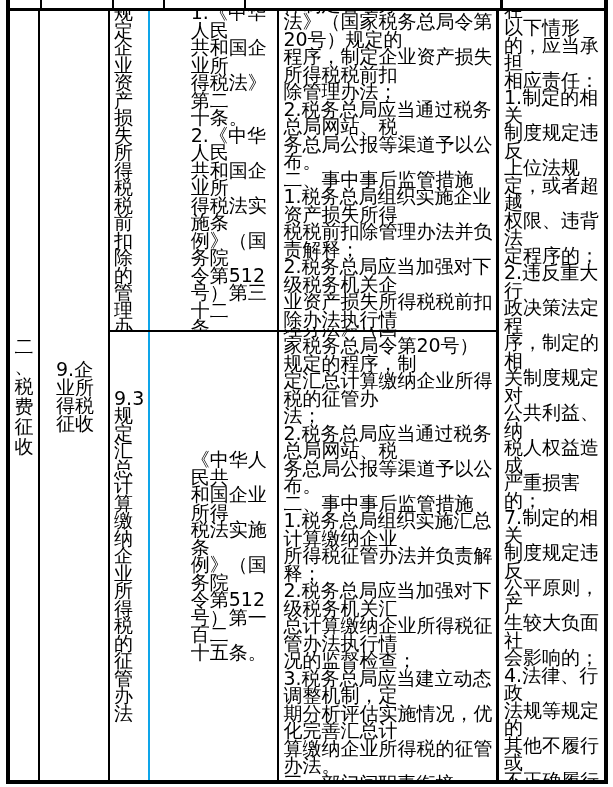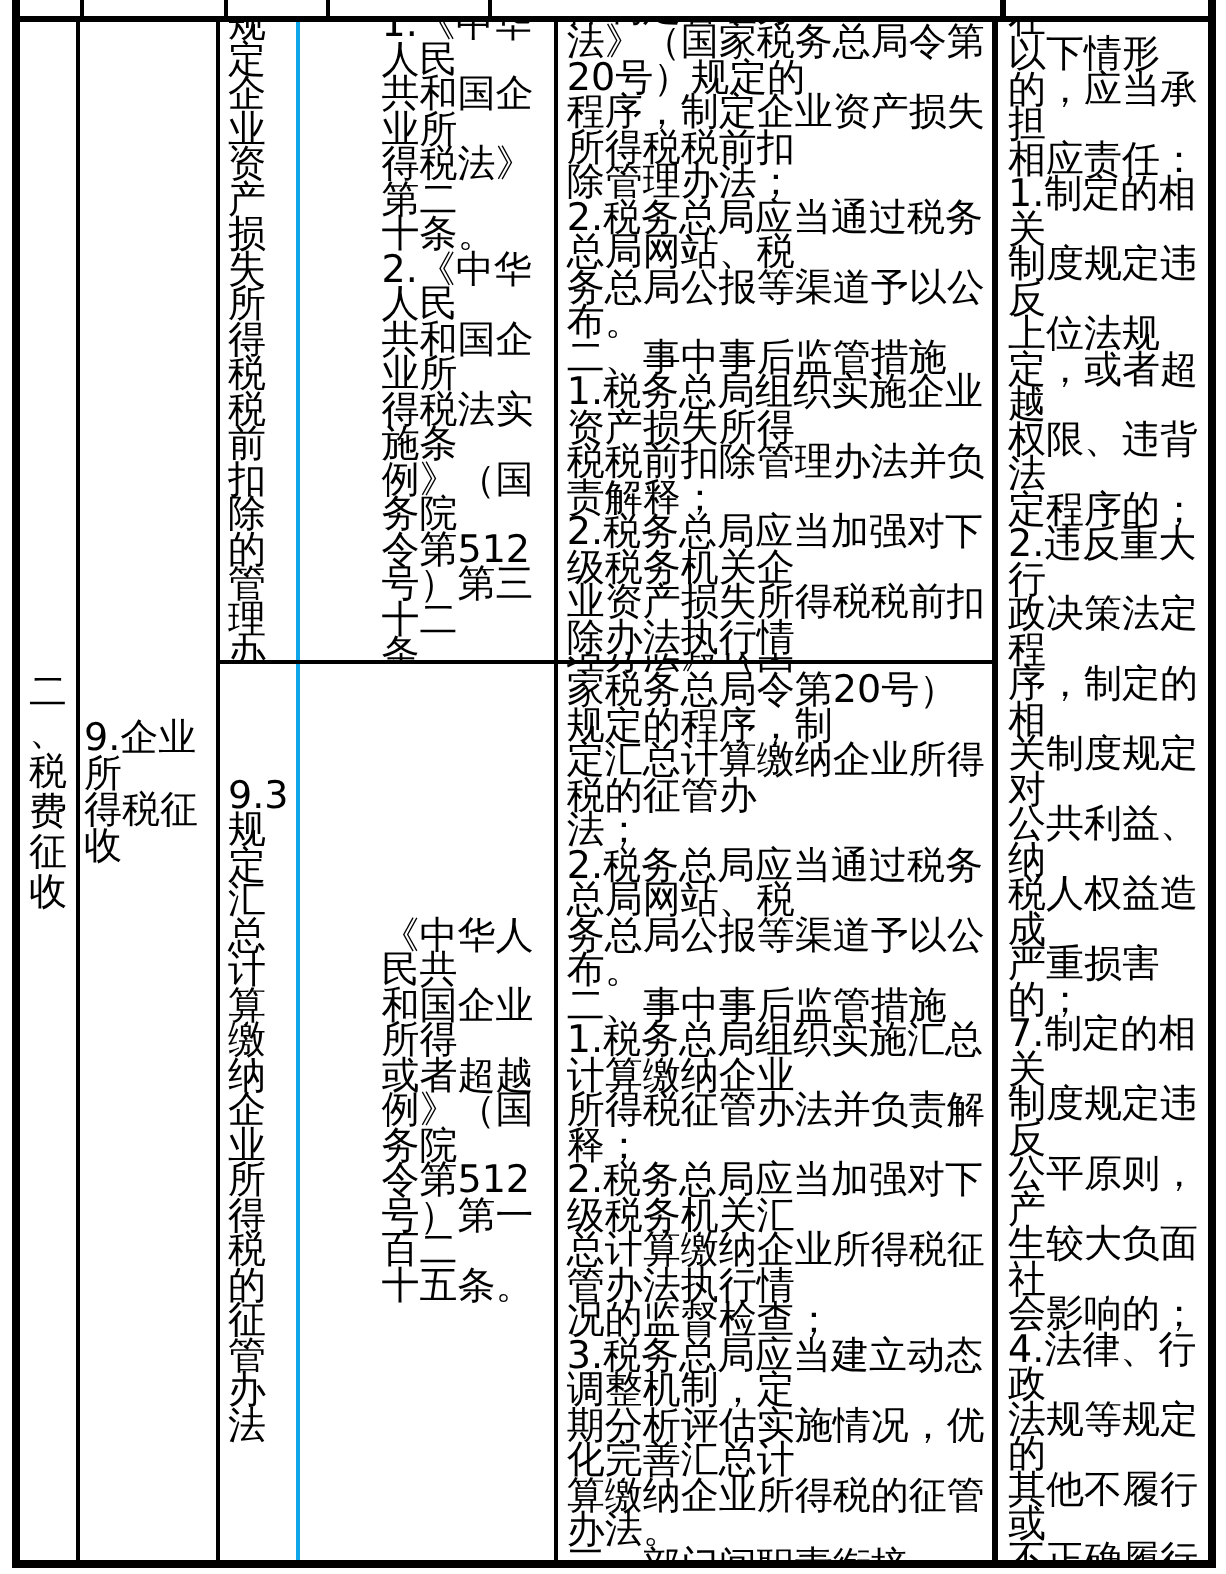--- a/index.html
+++ b/index.html
@@ -35,21 +35,21 @@
     overflow:hidden;
     box-sizing:border-box;
   }
   .cell .txt{
     white-space:pre-line;
     font-size:19px;line-height:17.5px;
     width:100%;
   }
   .c1{width:30px;border-right:2px solid #000;justify-content:center;}
   .c1 .txt{text-align:center;line-height:20px;}
-  .c2{width:70px;border-right:2px solid #000;padding-left:2px;}
+  .c2{width:70px;border-right:2px solid #000;padding-left:16px;}
   .c2 .txt{line-height:18px;}
   .mid{width:386px;display:flex;flex-direction:column;border-right:3px solid #000;}
   .row{display:flex;}
   .row1{height:319px;border-bottom:2px solid #000;}
   .row2{height:448px;}
   .c3{width:43px;border-right:2px solid #0ea5e9;padding-left:4px;}
   .c4{width:102px;border-right:2px solid #000;padding-left:5px;margin-left:36px;}
   .c5{width:237px;padding-left:4px;}
   .c6{width:101px;padding-left:5px;}
 </style>
@@ -145,21 +145,21 @@
 纳企
 业所
 得税
 的征
 管办
 法</div>
           </div>
           <div class="cell c4">
             <div class="txt">《中华人民共
 和国企业所得
-或者超越
+税法实施条
 例》（国务院
 令第512
 号）第一百二
 十五条。</div>
           </div>
           <div class="cell c5">
             <div class="txt">一、相关程序和要求
 1.税务总局应当根据《中华人民共和国
 企业所得税法》及其实施条例的规
 定，按照

